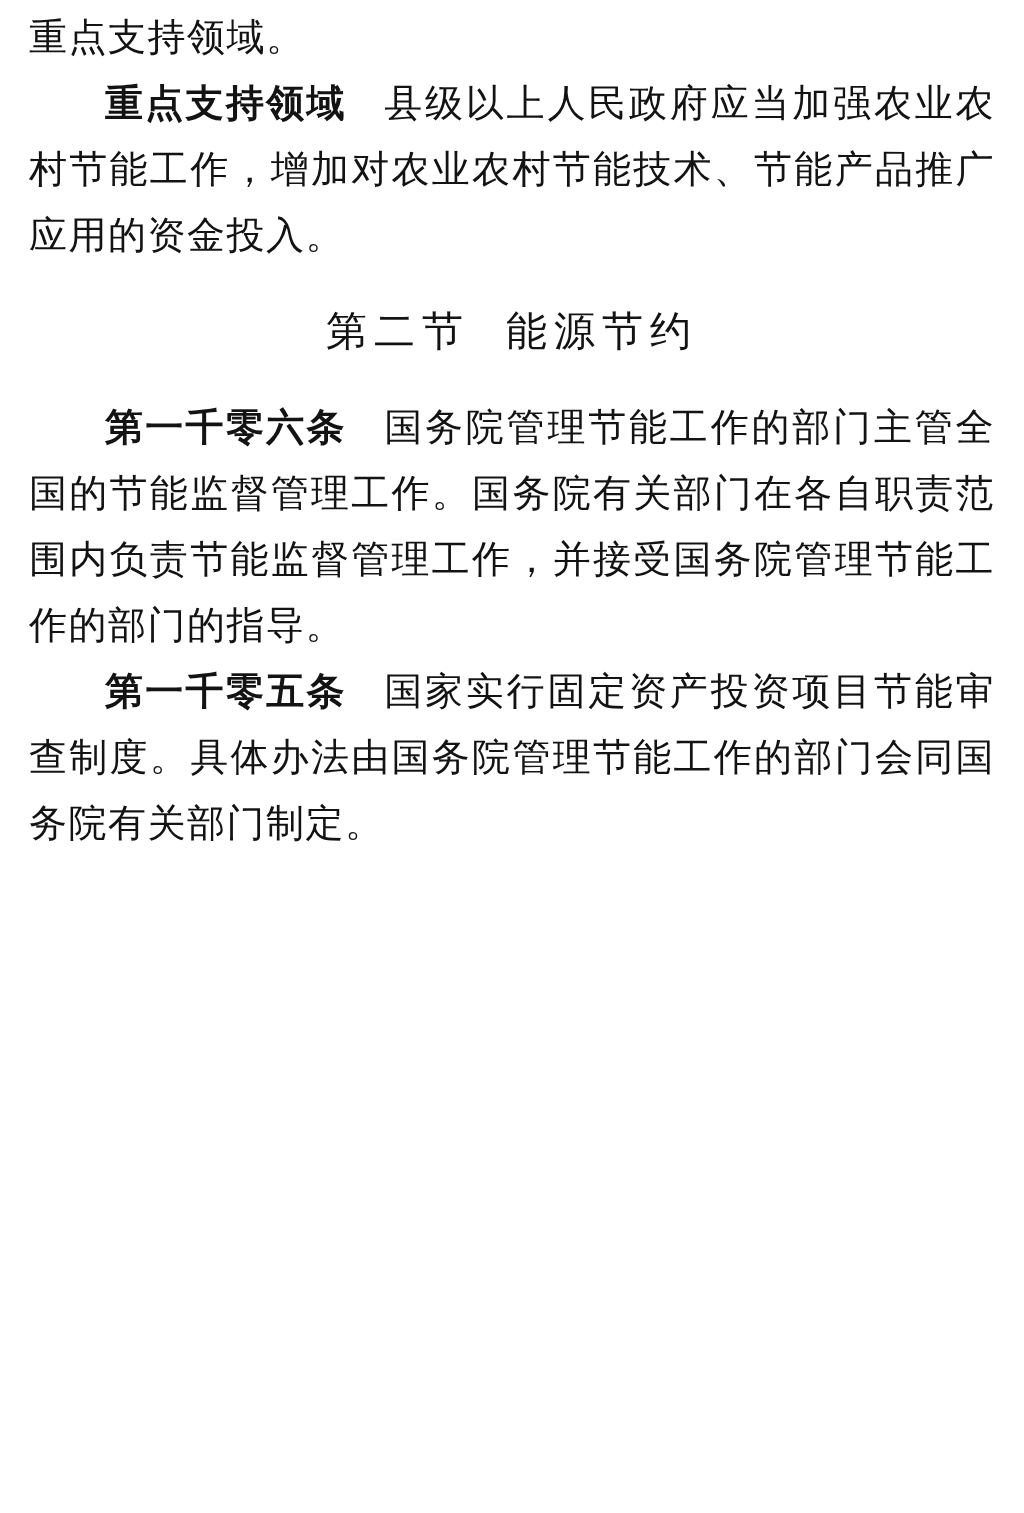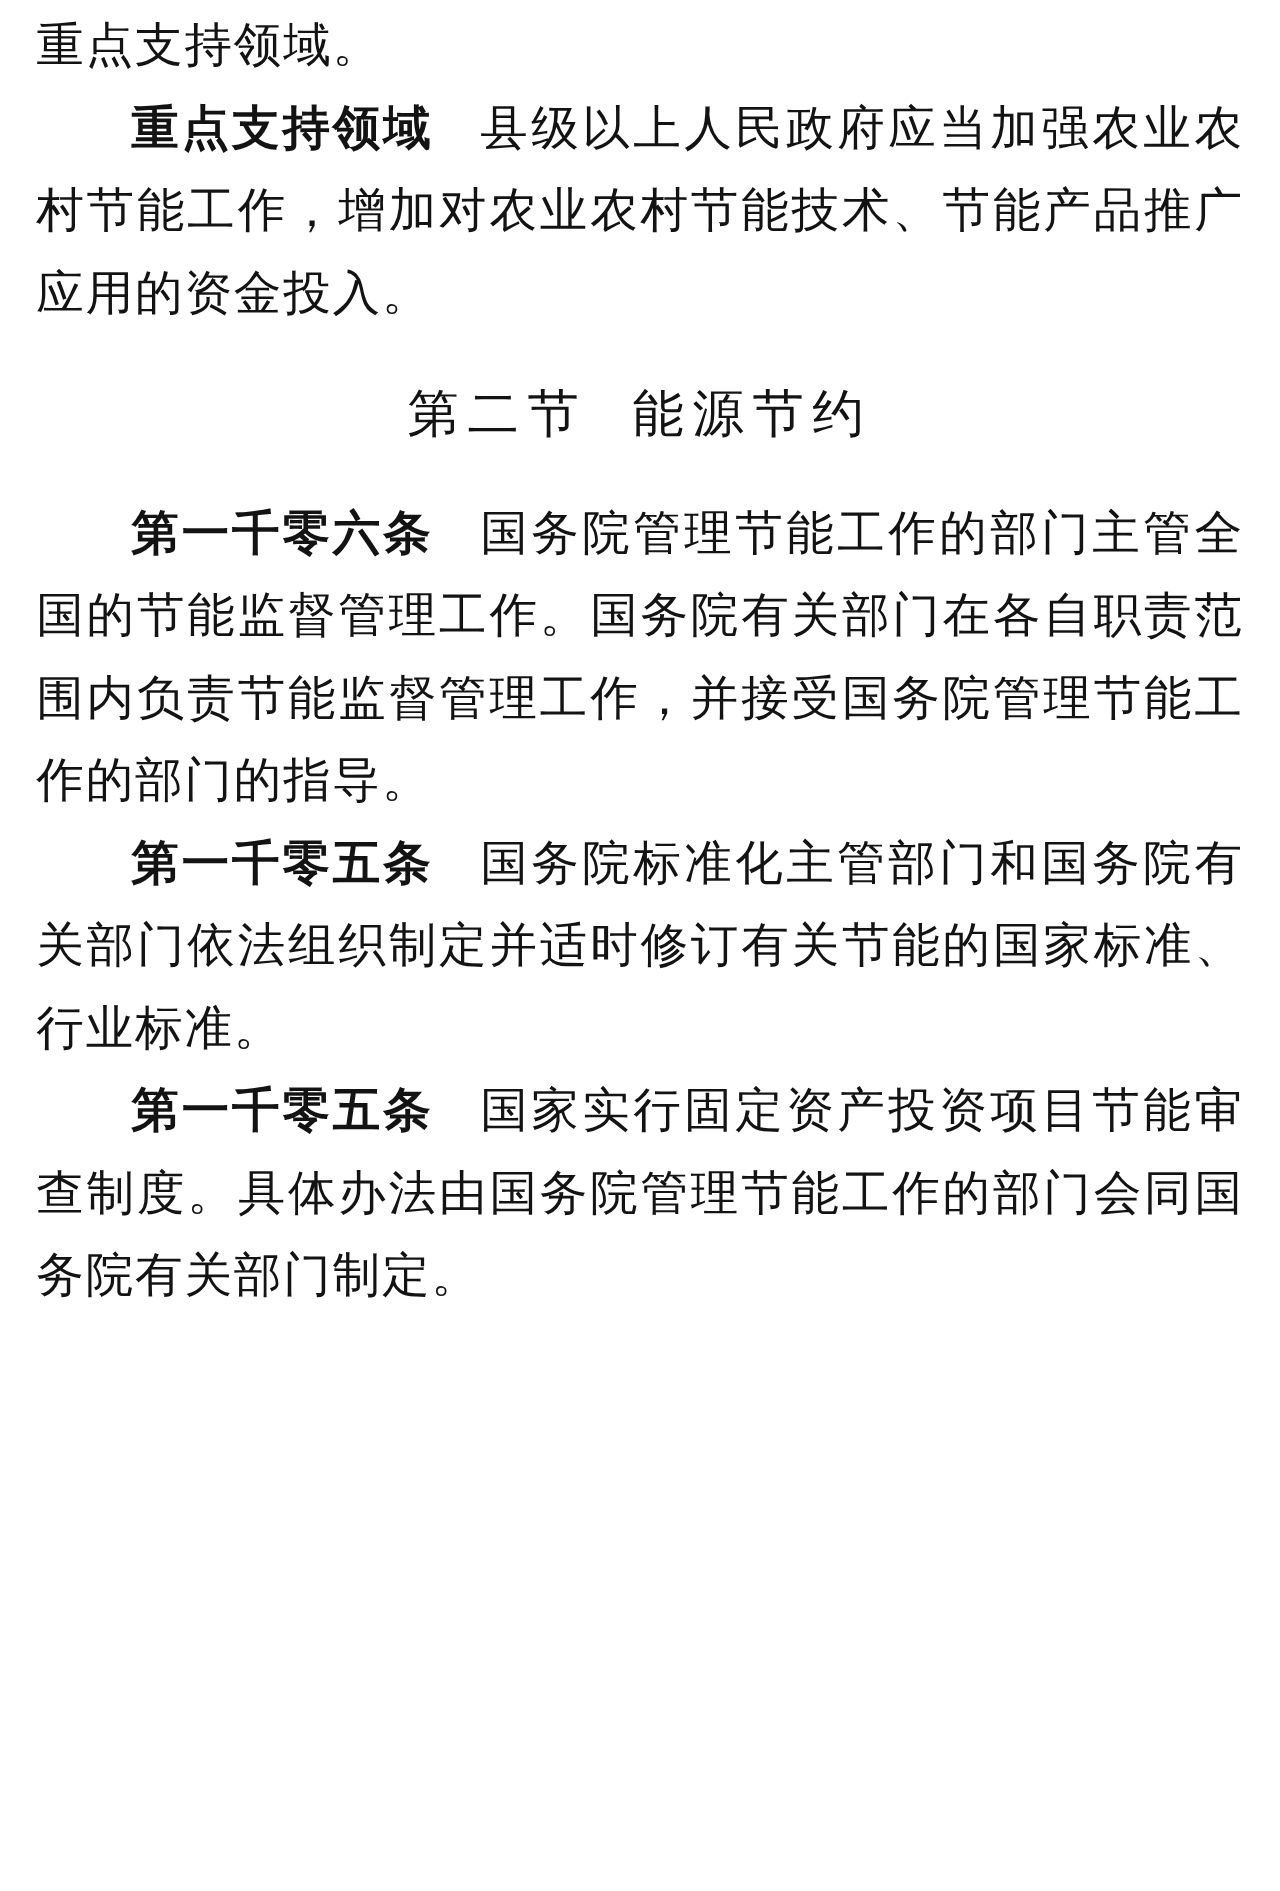--- a/index.html
+++ b/index.html
@@ -63,17 +63,16 @@
 
 
   <p class="para indent"><span class="artnum">重点支持领域</span><span class="art-gap"></span><span>县级以上人民政府应当加强农业农村节能工作，增加对农业农村节能技术、节能产品推广应用的资金投入。</span></p>
 
 
   <h2 class="section-heading"><span>第二节</span><span class="head-gap"></span><span>能源节约</span></h2>
 
   <p class="para indent"><span class="artnum">第一千零六条</span><span class="art-gap"></span><span>国务院管理节能工作的部门主管全国的节能监督管理工作。国务院有关部门在各自职责范围内负责节能监督管理工作，并接受国务院管理节能工作的部门的指导。</span></p>
 
 
-  <p class="para indent"><span class="artnum">第一千零五条</span><span class="art-gap"></span><span>国务院标准化主管部门和国务院有关部门依法组织制定并适时修订有关节能的国家标准、行业标准。</span></p>
 
   <p class="para indent"><span class="artnum">第一千零五条</span><span class="art-gap"></span><span>国家实行固定资产投资项目节能审查制度。具体办法由国务院管理节能工作的部门会同国务院有关部门制定。</span></p>
 
 </div>
 
 </body></html>

